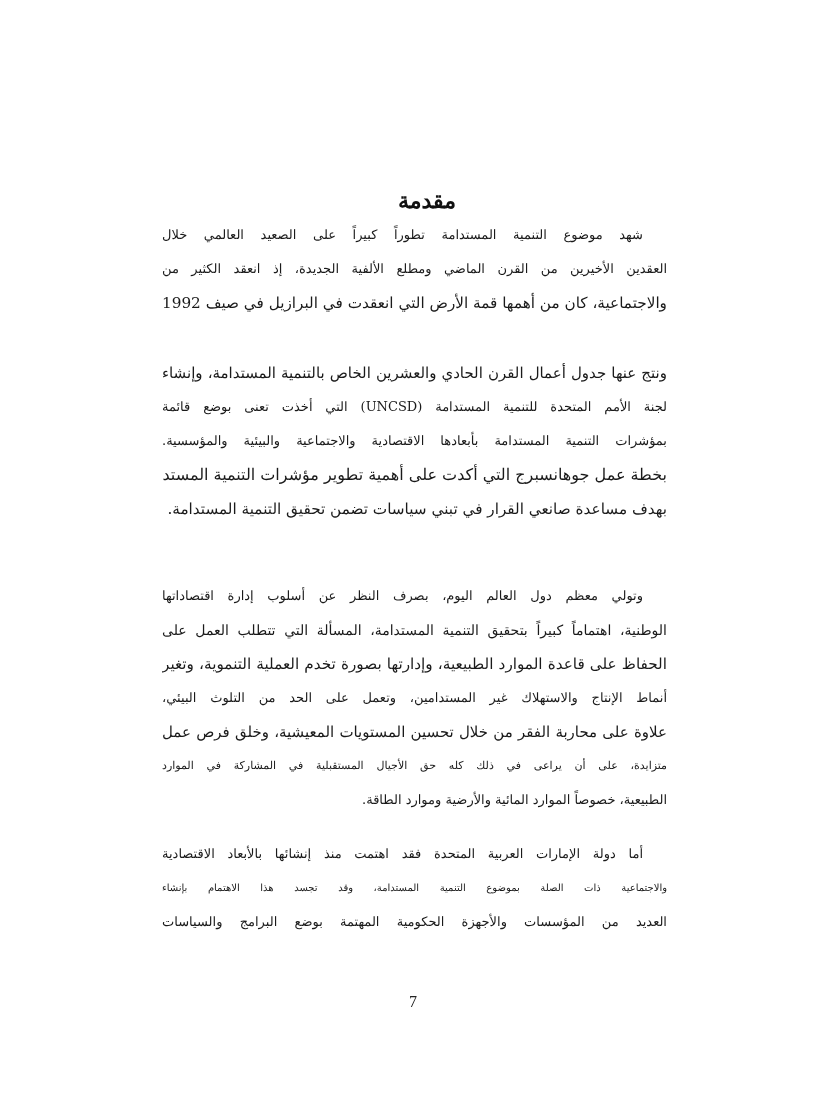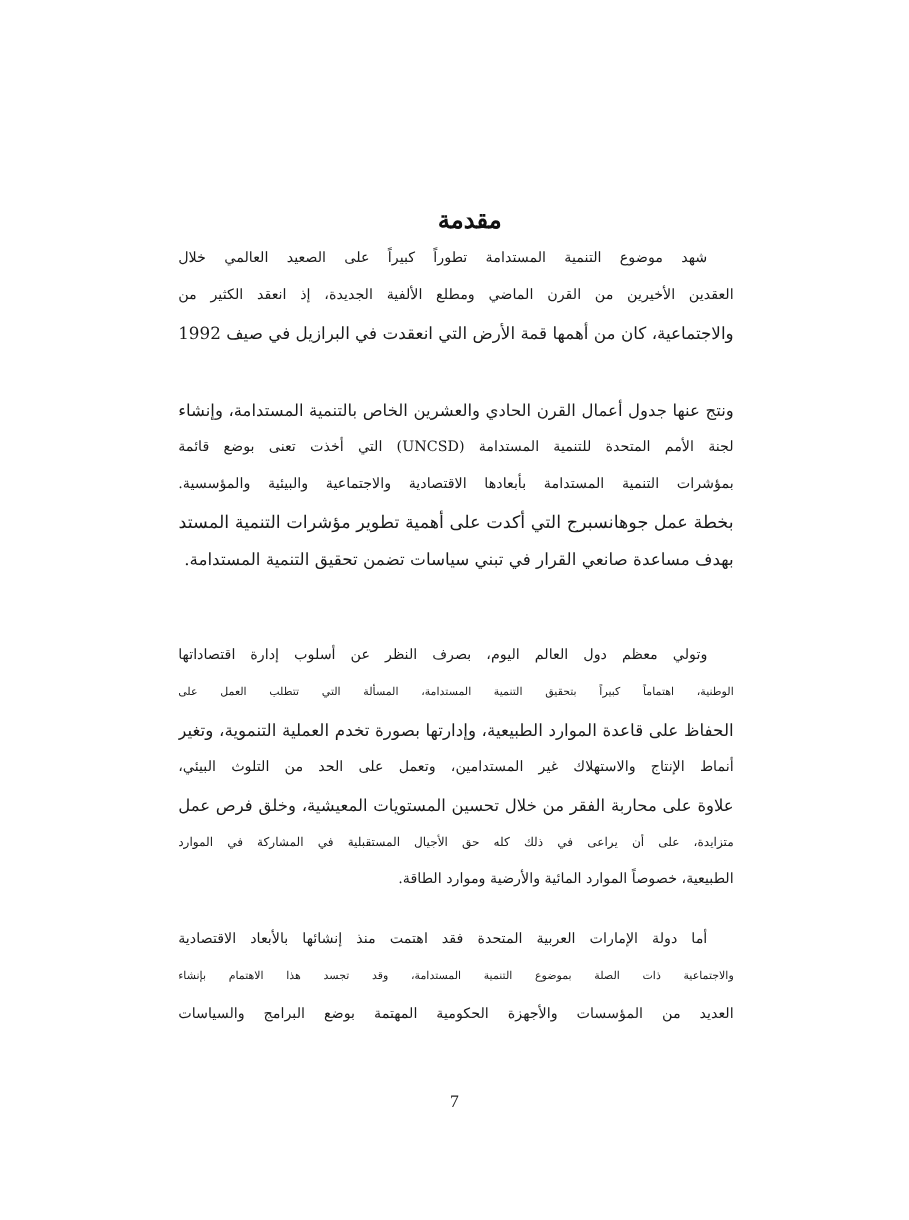--- a/index.html
+++ b/index.html
@@ -82,21 +82,21 @@
     <span class="line" style="font-size: 15.25px;">والاجتماعية، كان من أهمها قمة الأرض التي انعقدت في البرازيل في صيف 1992</span>
     <span class="line" style="font-size: 15px; margin-top: 36px;">ونتج عنها جدول أعمال القرن الحادي والعشرين الخاص بالتنمية المستدامة، وإنشاء</span>
     <span class="line">لجنة الأمم المتحدة للتنمية المستدامة (UNCSD) التي أخذت تعنى بوضع قائمة</span>
     <span class="line">بمؤشرات التنمية المستدامة بأبعادها الاقتصادية والاجتماعية والبيئية والمؤسسية.</span>
     <span class="line" style="font-size: 16px;">بخطة عمل جوهانسبرج التي أكدت على أهمية تطوير مؤشرات التنمية المستدامة</span>
     <span class="line last" style="font-size: 15.25px;">بهدف مساعدة صانعي القرار في تبني سياسات تضمن تحقيق التنمية المستدامة.</span>
   </div>
 
   <div class="body-text p2">
     <span class="line" style="padding-right:24px;">وتولي معظم دول العالم اليوم، بصرف النظر عن أسلوب إدارة اقتصاداتها</span>
-    <span class="line" style="font-size: 10px;">الوطنية، اهتماماً كبيراً بتحقيق التنمية المستدامة، المسألة التي تتطلب العمل على</span>
+    <span class="line" style="font-size: 14px;">الوطنية، اهتماماً كبيراً بتحقيق التنمية المستدامة، المسألة التي تتطلب العمل على</span>
     <span class="line" style="font-size: 15.25px;">الحفاظ على قاعدة الموارد الطبيعية، وإدارتها بصورة تخدم العملية التنموية، وتغير</span>
     <span class="line">أنماط الإنتاج والاستهلاك غير المستدامين، وتعمل على الحد من التلوث البيئي،</span>
     <span class="line" style="font-size: 15px;">علاوة على محاربة الفقر من خلال تحسين المستويات المعيشية، وخلق فرص عمل</span>
     <span class="line" style="font-size: 11px;">متزايدة، على أن يراعى في ذلك كله حق الأجيال المستقبلية في المشاركة في الموارد</span>
     <span class="line last">الطبيعية، خصوصاً الموارد المائية والأرضية وموارد الطاقة.</span>
   </div>
 
   <div class="body-text p3">
     <span class="line" style="padding-right:24px;">أما دولة الإمارات العربية المتحدة فقد اهتمت منذ إنشائها بالأبعاد الاقتصادية</span>
     <span class="line" style="font-size: 10px;">والاجتماعية ذات الصلة بموضوع التنمية المستدامة، وقد تجسد هذا الاهتمام بإنشاء</span>

